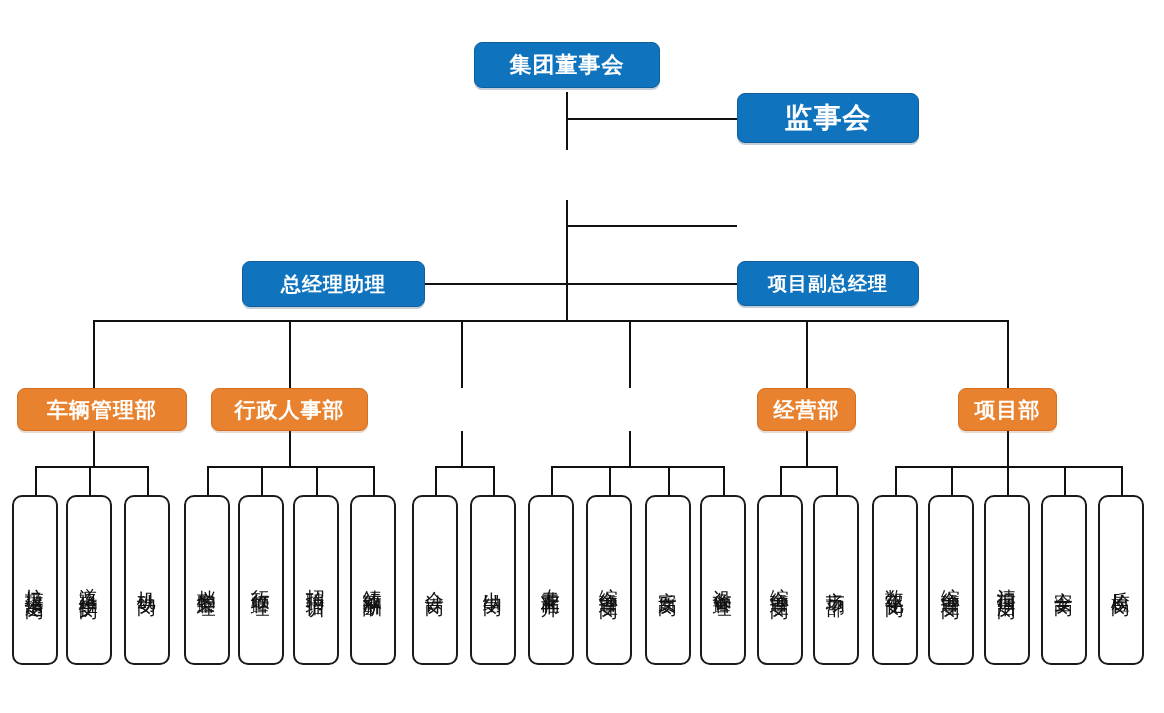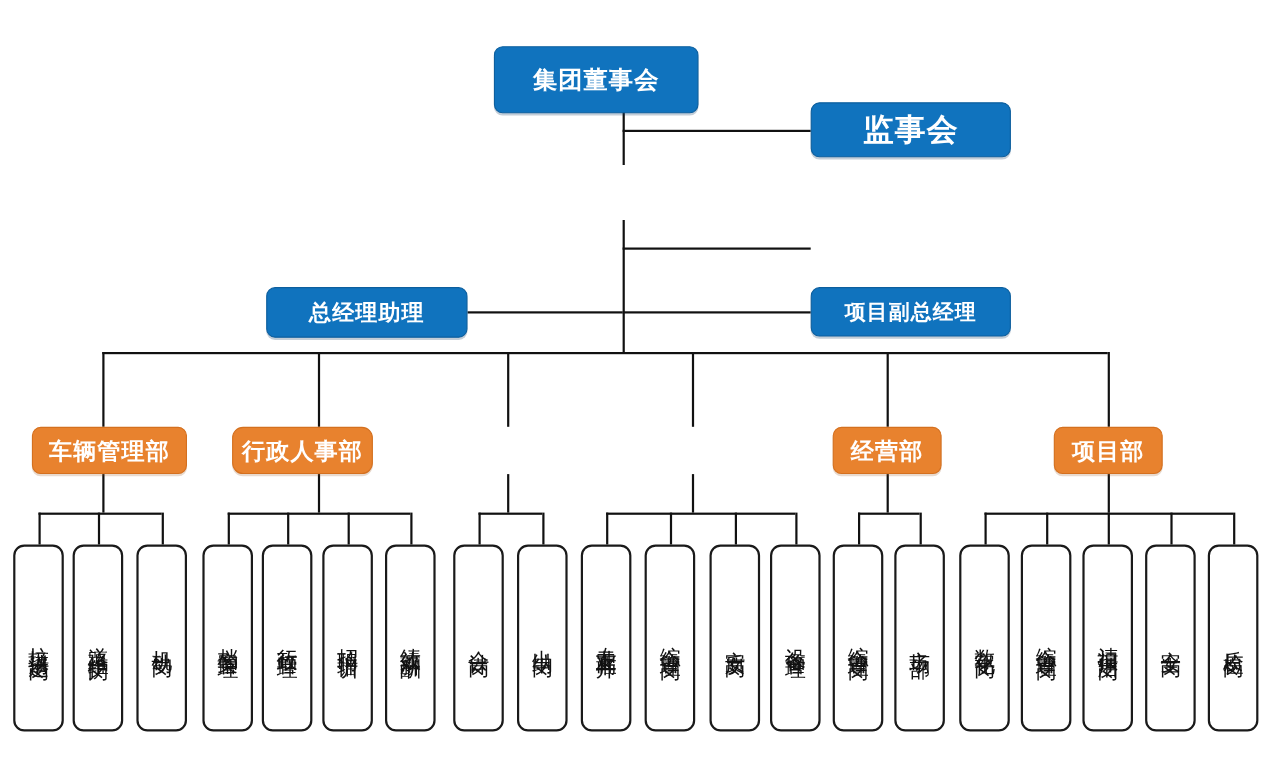--- a/index.html
+++ b/index.html
@@ -51,33 +51,33 @@
 <body>
 
 <div id="chart">
     <div class="ln v" style="left: 566px; top: 92px; height: 58px;"></div>
     <div class="ln h" style="left: 566px; top: 118px; width: 171px;"></div>
     <div class="ln v" style="left: 566px; top: 200px; height: 120px;"></div>
     <div class="ln h" style="left: 566px; top: 225px; width: 171px;"></div>
     <div class="ln h" style="left: 566px; top: 283px; width: 171px;"></div>
     <div class="ln h" style="left: 425px; top: 283px; width: 141px;"></div>
     <div class="ln h" style="left: 93px; top: 320px; width: 914px;"></div>
-    <div class="node blue" style="left: 449px; top: 42px; width: 186px; height: 61px; font-size: 22px;">集团董事会</div>
+    <div class="node blue" style="left: 474px; top: 42px; width: 186px; height: 46px; font-size: 22px;">集团董事会</div>
     <div class="node blue" style="left: 737px; top: 93px; width: 182px; height: 50px; font-size: 28px;">监事会</div>
     <div class="node blue" style="left: 737px; top: 261px; width: 182px; height: 45px; font-size: 19px;">项目副总经理</div>
     <div class="node blue" style="left: 242px; top: 261px; width: 183px; height: 46px; font-size: 20px;">总经理助理</div>
     <div class="ln v" style="left: 93px; top: 320px; height: 68px;"></div>
-    <div class="node orange" style="left: 29px; top: 388px; width: 141px; height: 43px; font-size: 21px;">车辆管理部</div>
+    <div class="node orange" style="left: 17px; top: 388px; width: 170px; height: 43px; font-size: 21px;">车辆管理部</div>
     <div class="ln v" style="left: 93px; top: 431px; height: 35px;"></div>
     <div class="ln h" style="left: 35px; top: 466px; width: 112px;"></div>
     <div class="ln v" style="left: 35px; top: 466px; height: 29px;"></div>
     <div class="ln v" style="left: 89px; top: 466px; height: 29px;"></div>
     <div class="ln v" style="left: 147px; top: 466px; height: 29px;"></div>
     <div class="ln v" style="left: 289px; top: 320px; height: 68px;"></div>
-    <div class="node orange" style="left: 211px; top: 388px; width: 128px; height: 43px; font-size: 21px; border-radius: 10px;">行政人事部</div>
+    <div class="node orange" style="left: 211px; top: 388px; width: 157px; height: 43px; font-size: 21px;">行政人事部</div>
     <div class="ln v" style="left: 289px; top: 431px; height: 35px;"></div>
     <div class="ln h" style="left: 207px; top: 466px; width: 166px;"></div>
     <div class="ln v" style="left: 207px; top: 466px; height: 29px;"></div>
     <div class="ln v" style="left: 261px; top: 466px; height: 29px;"></div>
     <div class="ln v" style="left: 316px; top: 466px; height: 29px;"></div>
     <div class="ln v" style="left: 373px; top: 466px; height: 29px;"></div>
     <div class="ln v" style="left: 461px; top: 320px; height: 68px;"></div>
     <div class="ln v" style="left: 461px; top: 431px; height: 35px;"></div>
     <div class="ln h" style="left: 435px; top: 466px; width: 58px;"></div>
     <div class="ln v" style="left: 435px; top: 466px; height: 29px;"></div>

